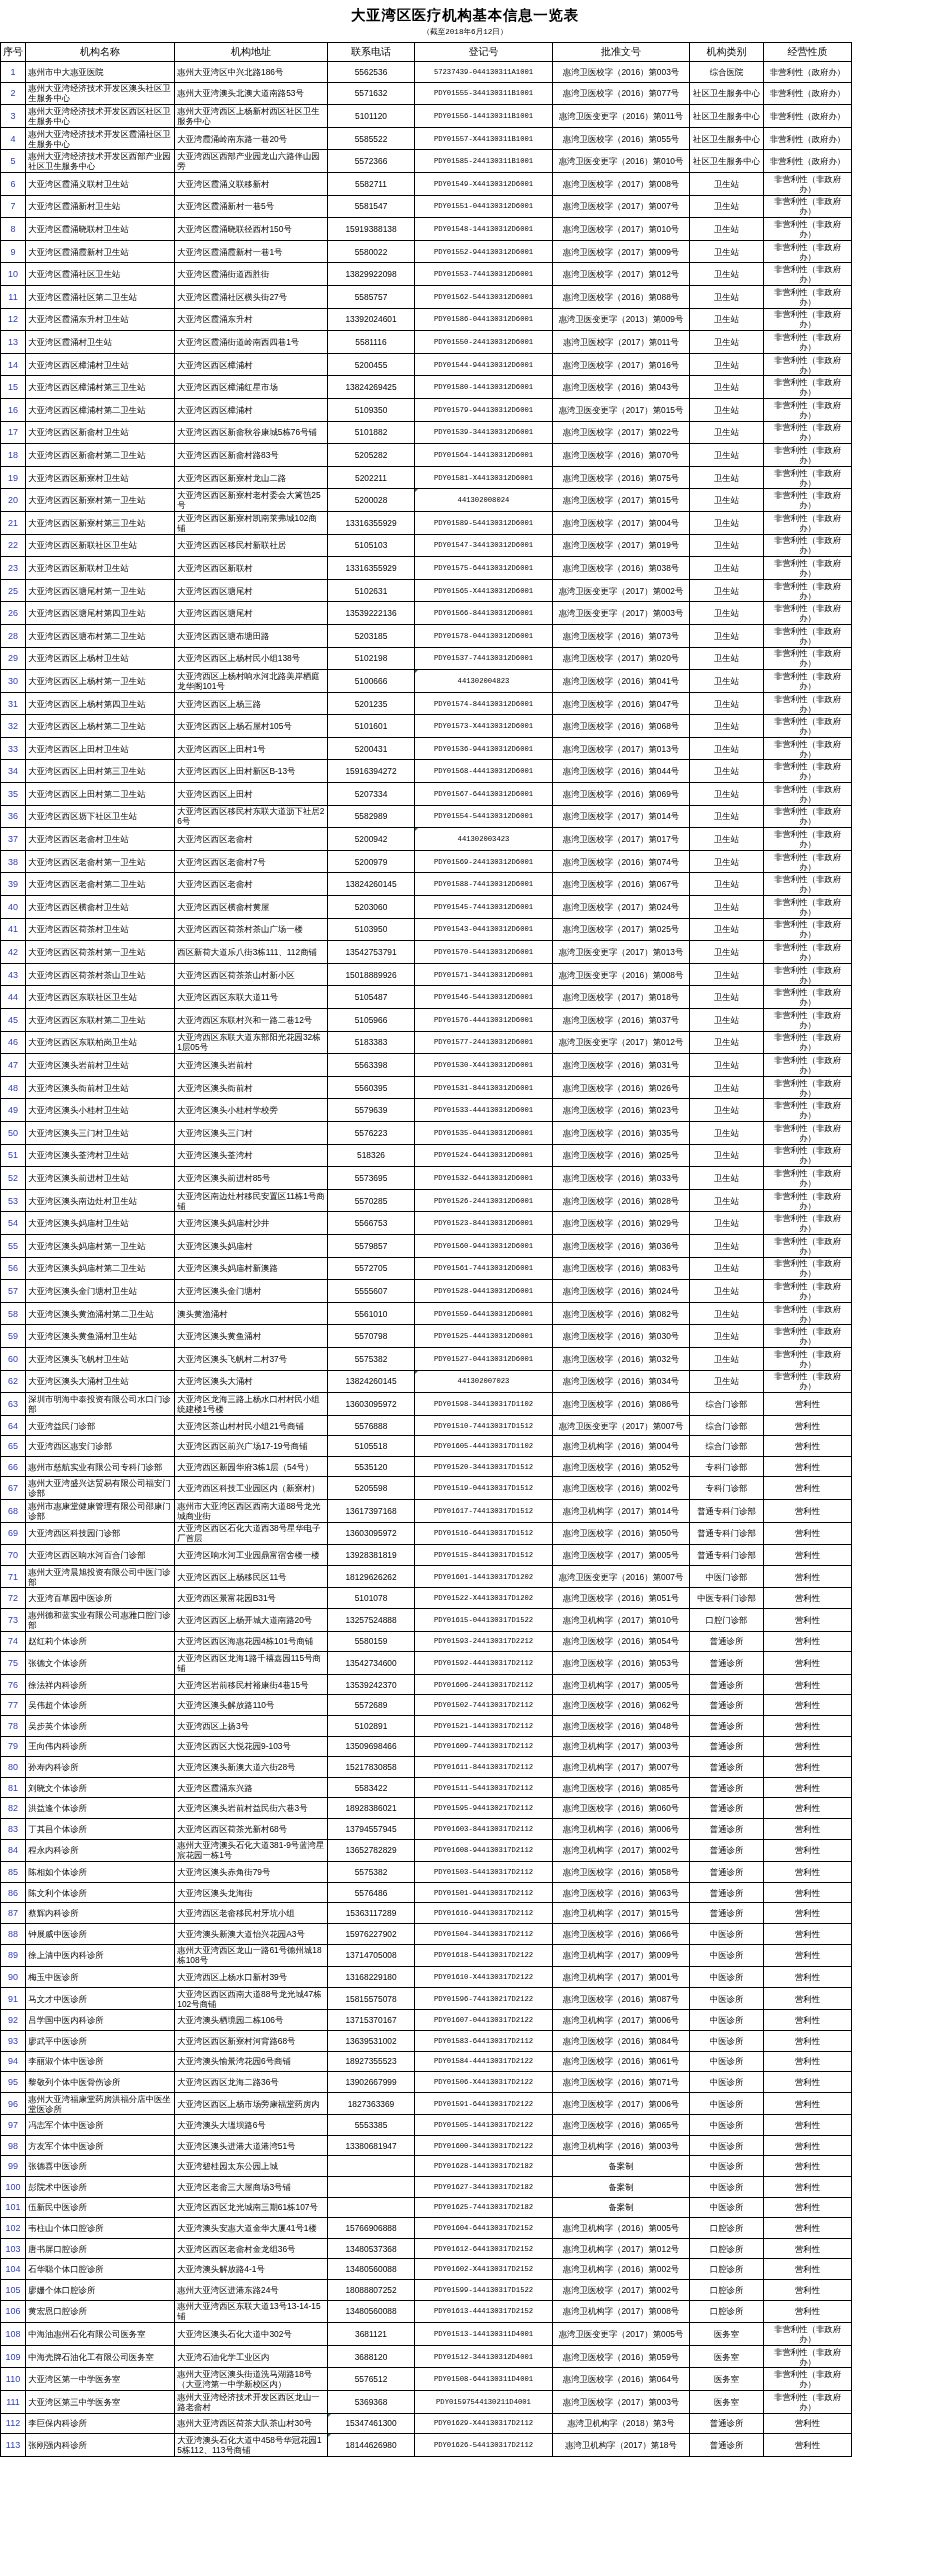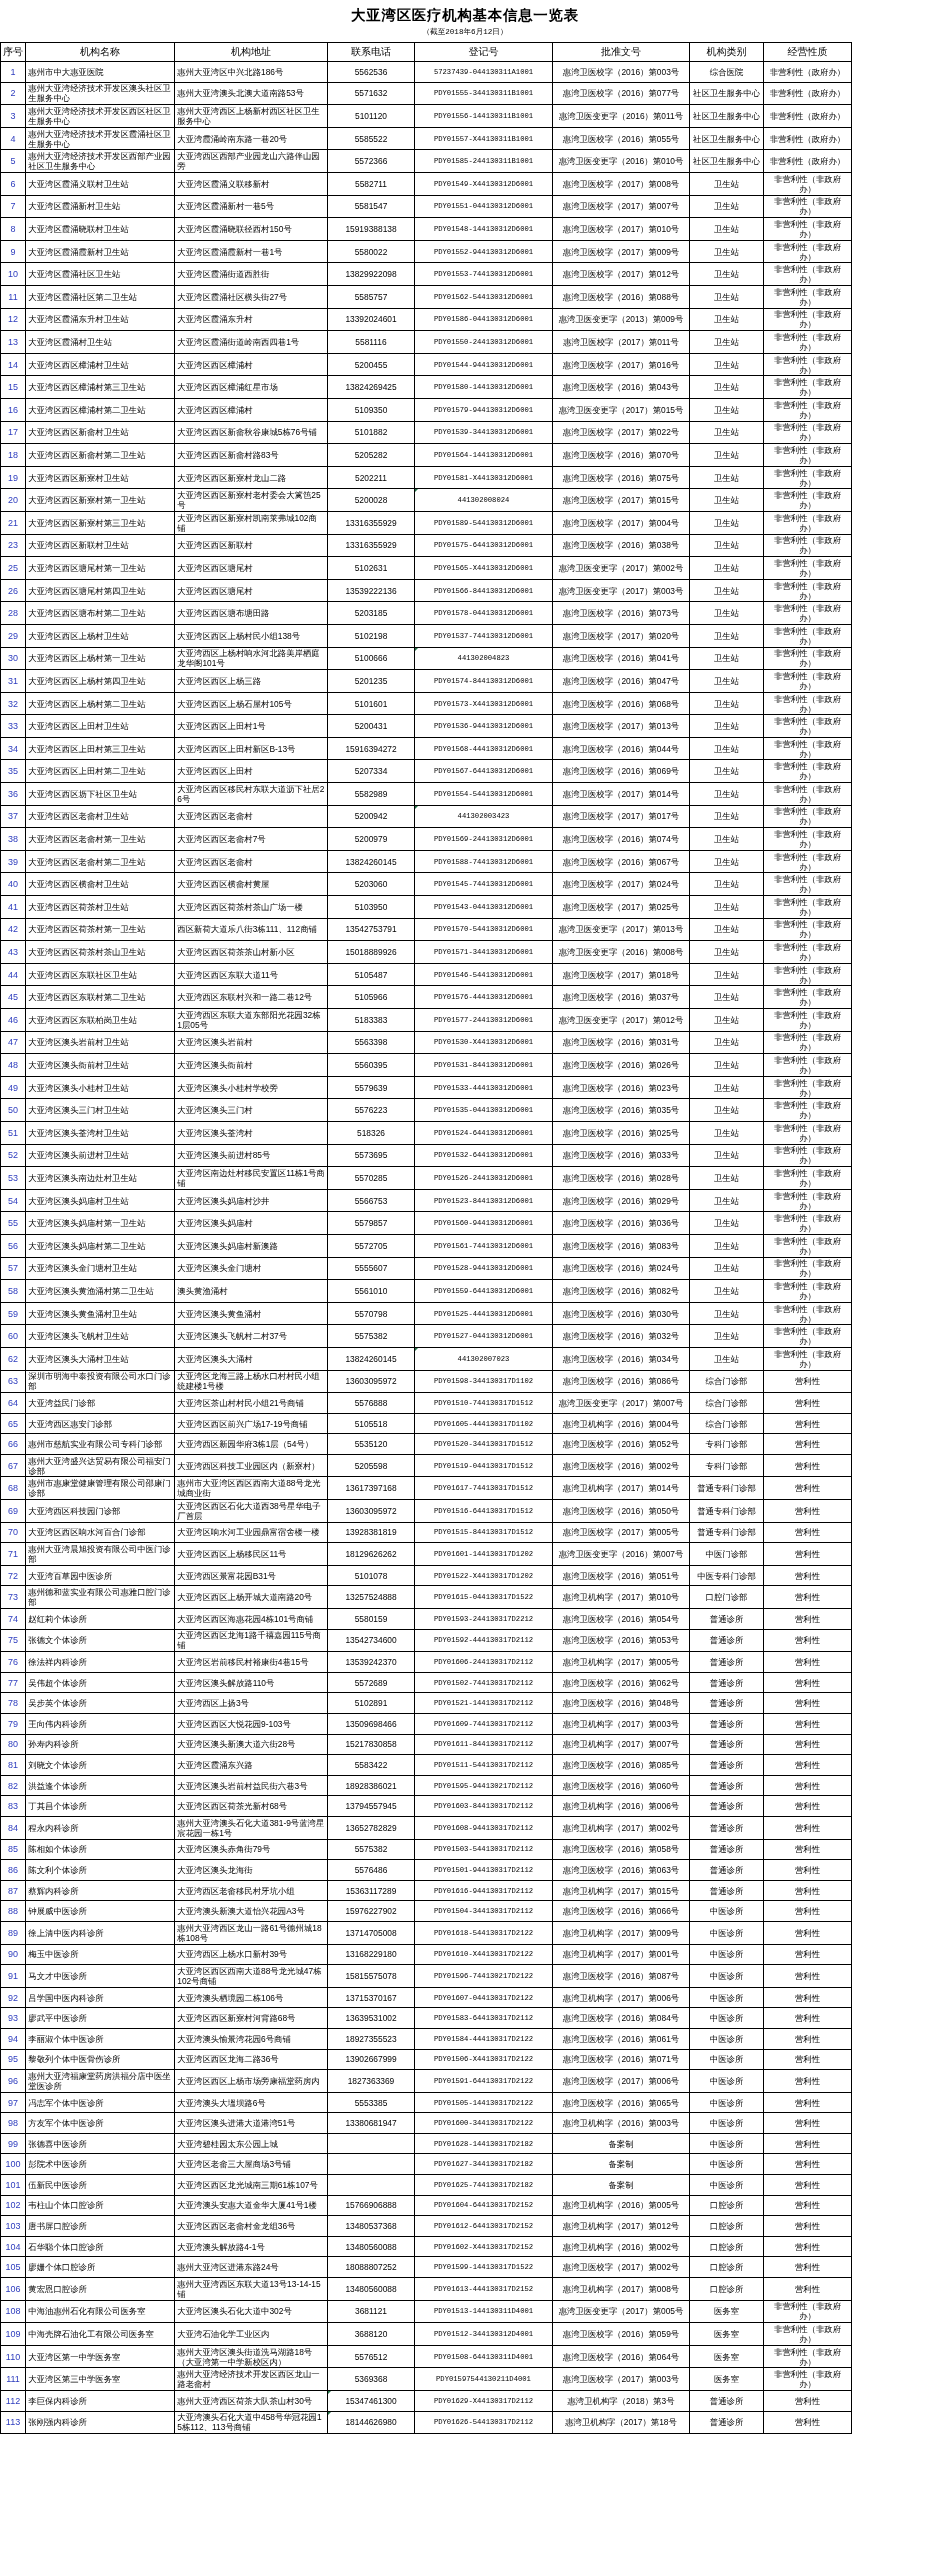--- a/index.html
+++ b/index.html
@@ -257,20 +257,30 @@
         <td class="c-no">21</td>
         <td class="c-name">大亚湾区西区新寮村第三卫生站</td>
         <td class="c-addr">大亚湾区西区新寮村凯南莱弗城102商铺</td>
         <td class="c-phone">13316355929</td>
         <td class="c-reg">PDY01589-544130312D6001</td>
         <td class="c-appr">惠湾卫医校字（2017）第004号</td>
         <td class="c-type">卫生站</td>
         <td class="c-nat">非营利性（非政府办）</td>
       </tr>
       <tr>
+        <td class="c-no">22</td>
+        <td class="c-name">大亚湾区西区新联社区卫生站</td>
+        <td class="c-addr">大亚湾区西区移民村新联社居</td>
+        <td class="c-phone">5105103</td>
+        <td class="c-reg">PDY01547-344130312D6001</td>
+        <td class="c-appr">惠湾卫医校字（2017）第019号</td>
+        <td class="c-type">卫生站</td>
+        <td class="c-nat">非营利性（非政府办）</td>
+      </tr>
+      <tr>
         <td class="c-no">23</td>
         <td class="c-name">大亚湾区西区新联村卫生站</td>
         <td class="c-addr">大亚湾区西区新联村</td>
         <td class="c-phone">13316355929</td>
         <td class="c-reg">PDY01575-644130312D6001</td>
         <td class="c-appr">惠湾卫医校字（2016）第038号</td>
         <td class="c-type">卫生站</td>
         <td class="c-nat">非营利性（非政府办）</td>
       </tr>
       <tr>

